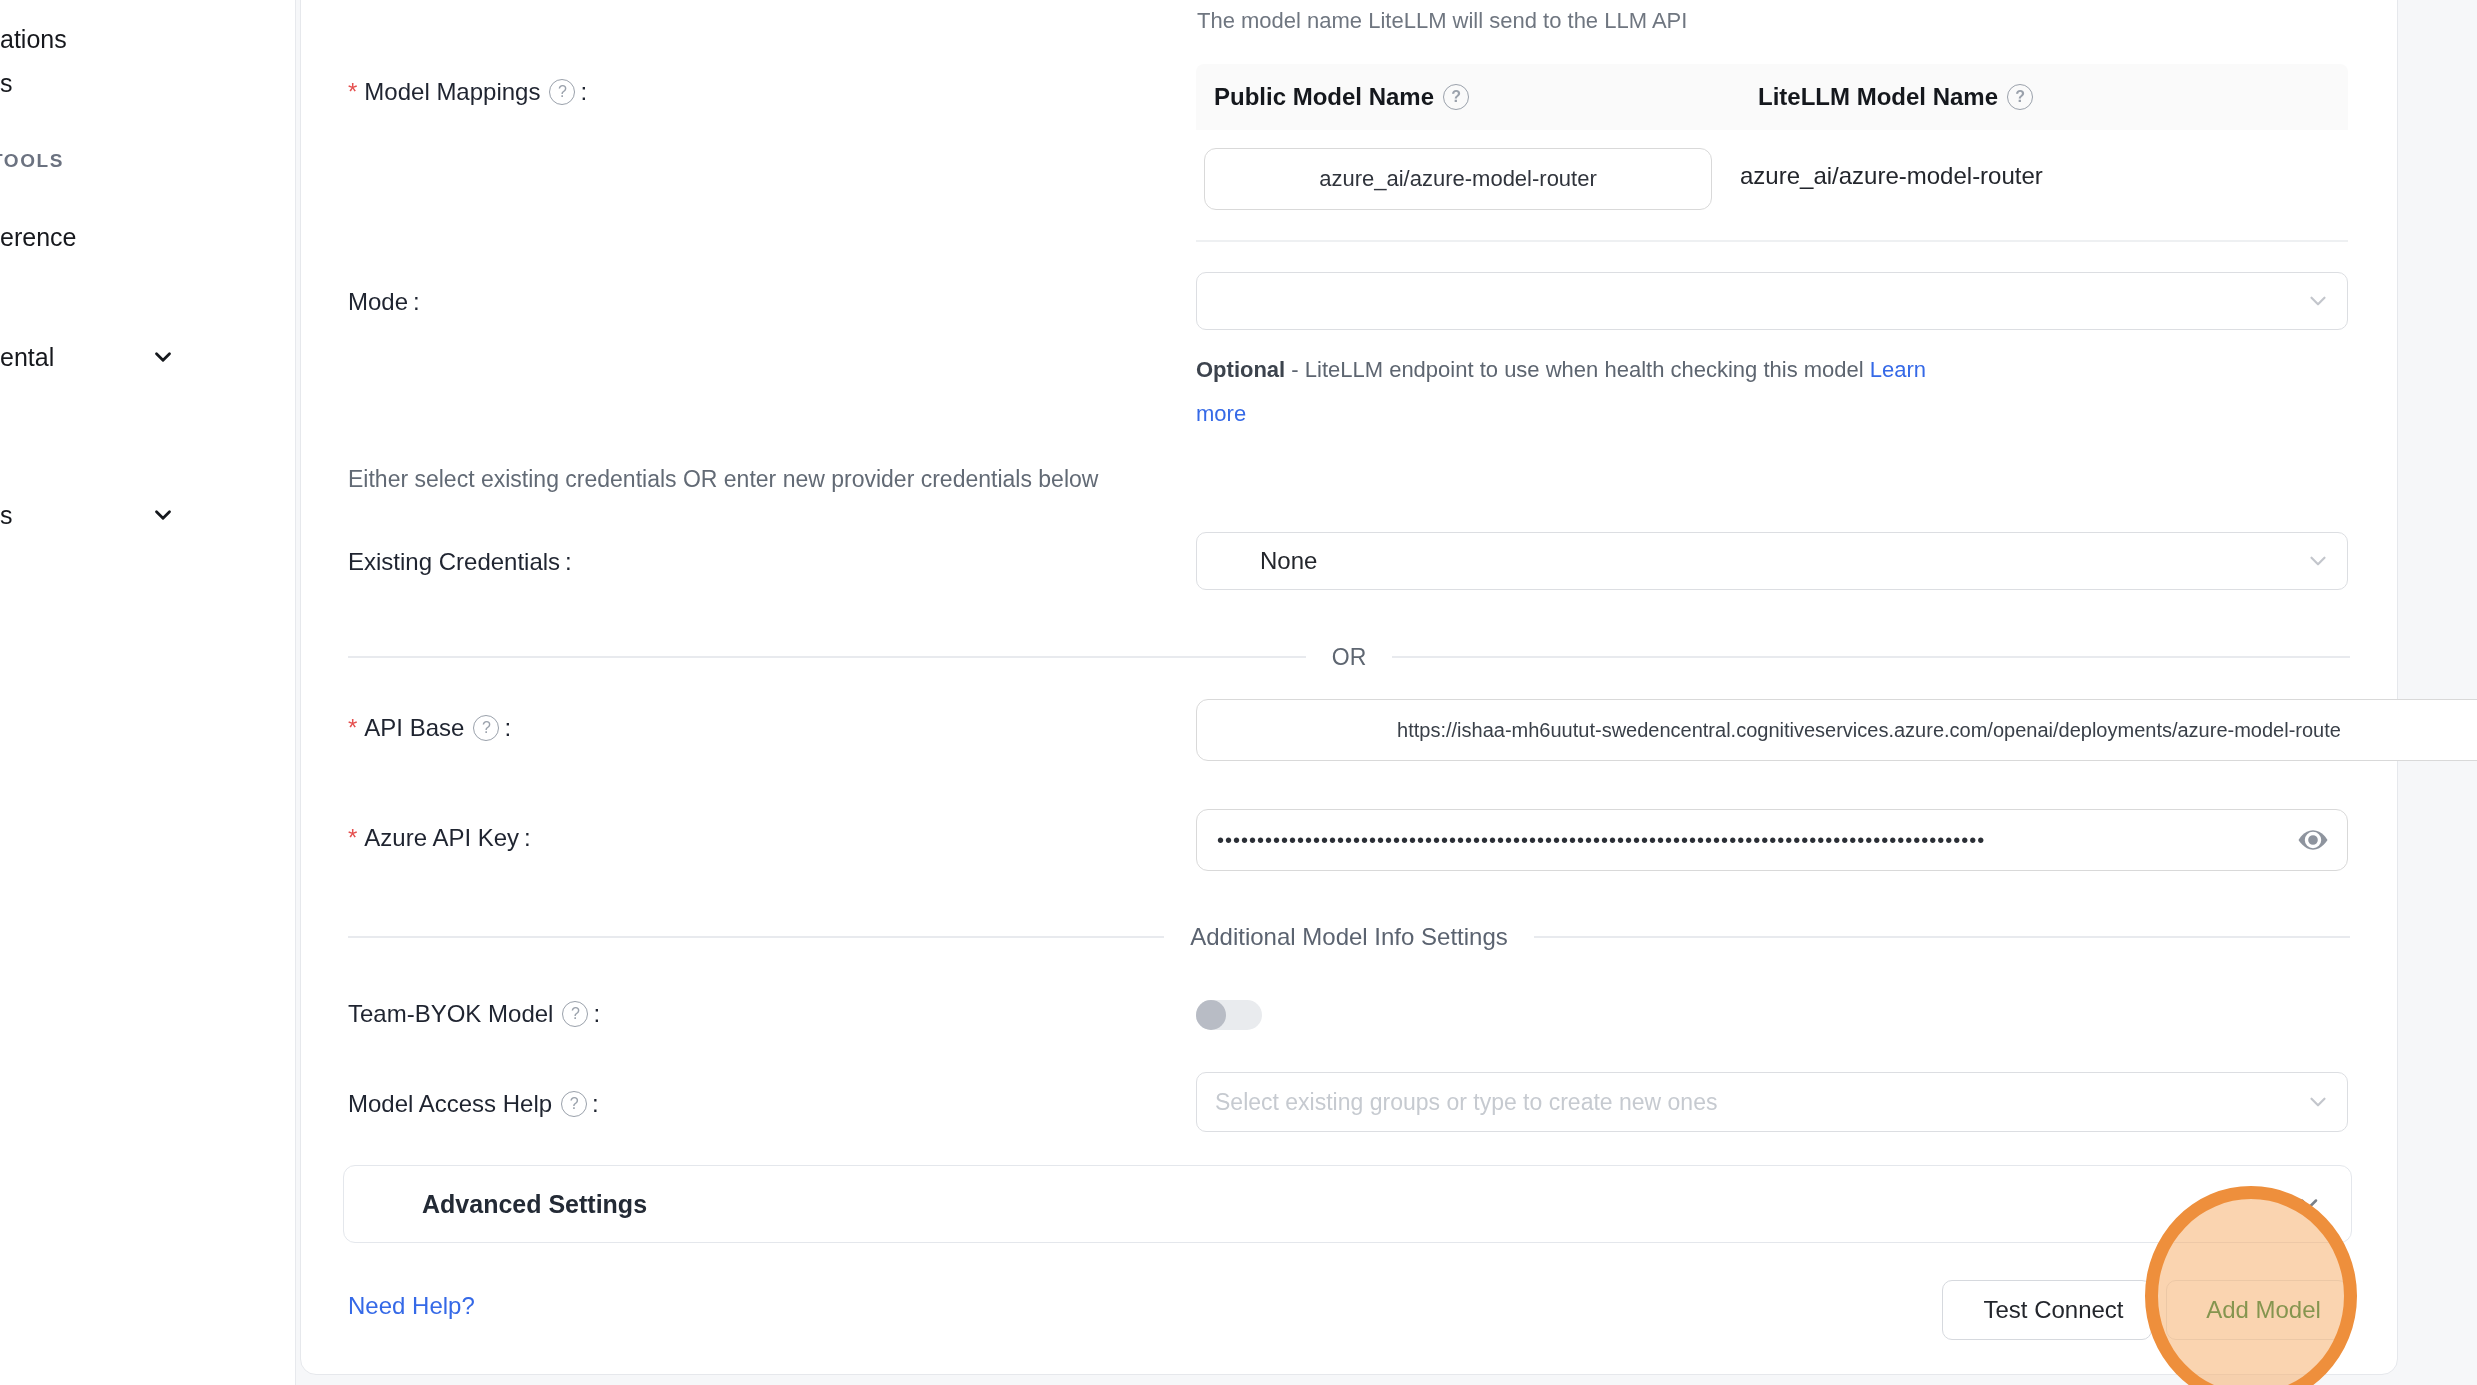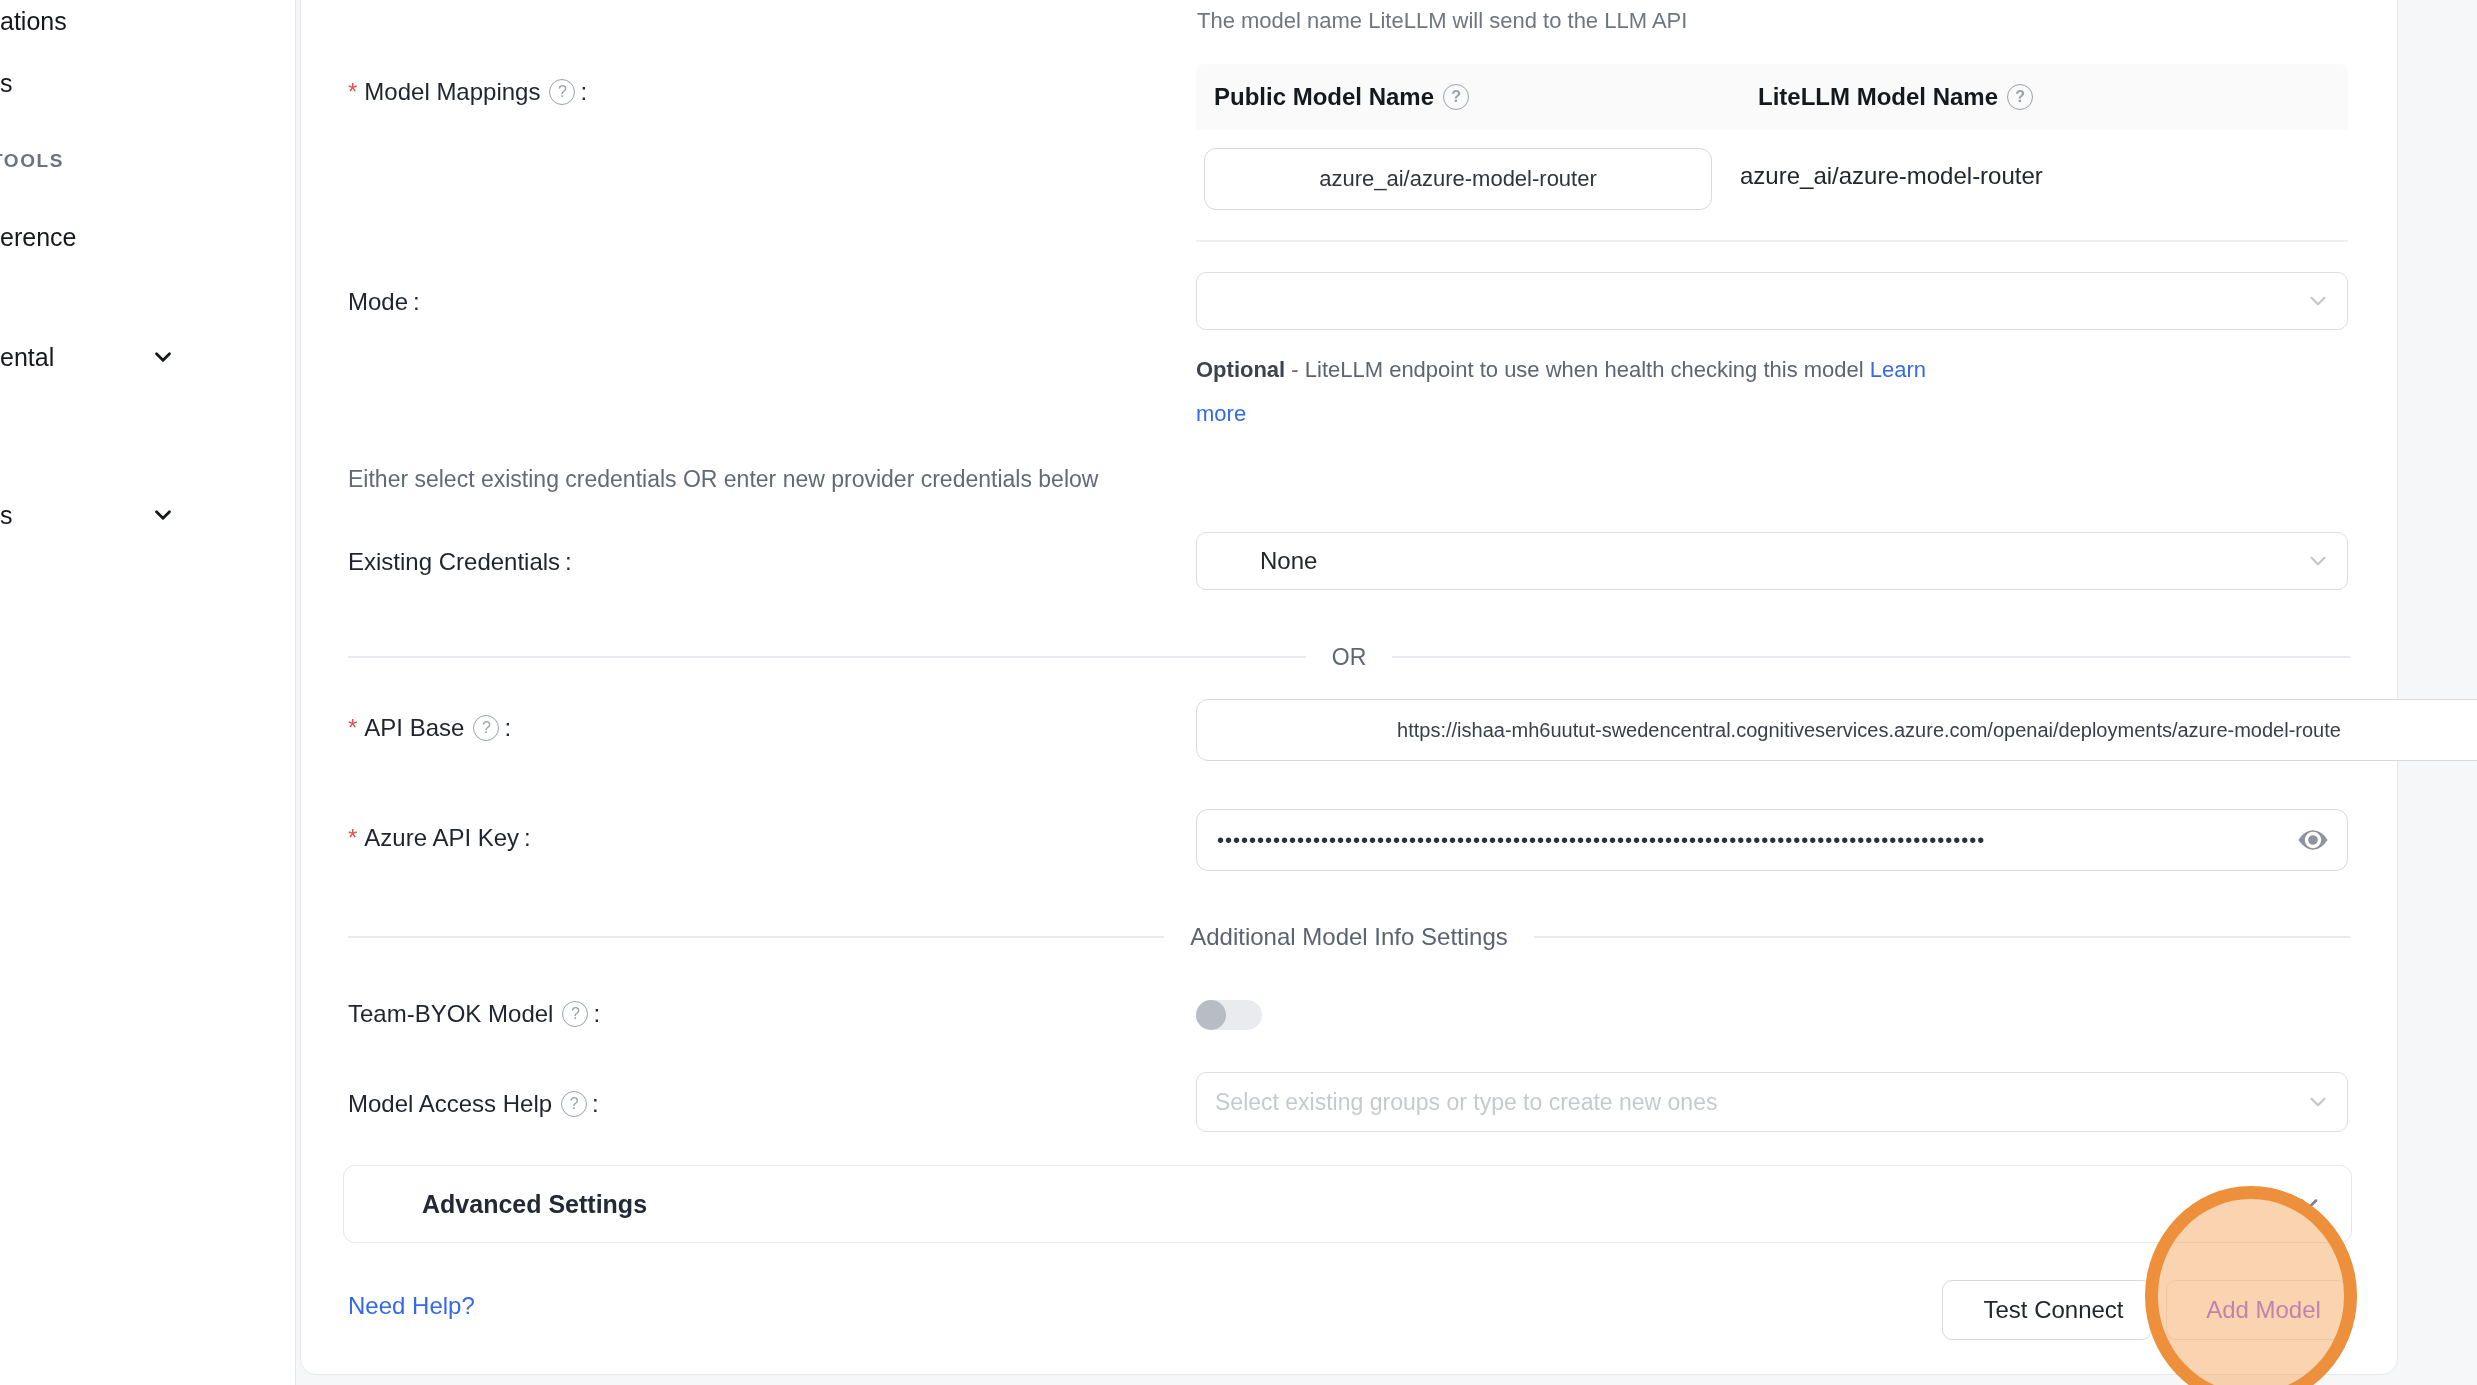--- a/index.html
+++ b/index.html
@@ -85,35 +85,35 @@
   .adv { position:absolute; left:343px; top:1165px; width:2009px; height:78px;
          background:#fff; border:1.5px solid #e4e7ec; border-radius:12px;
          display:flex; align-items:center; padding:0 28px 0 34px; cursor:pointer; }
   .adv-title { font-size:25px; font-weight:700; color:#232a35; flex:1;margin-left:44px; }
 
   
   .btn { position:absolute; top:1280px; height:60px; border-radius:10px;
          background:#fff; font-family:inherit; font-size:24px; cursor:pointer;
          display:flex; align-items:center; justify-content:center;padding-left:13px; }
   .btn-test { left:1942px; width:210px; border:1.5px solid #d6d9de; color:#23262c; }
-  .btn-add  { left:2166px; width:182px; border:1.5px solid #e3e6ea; color:#8b5cf6; }
+  .btn-add  { left:2166px; width:182px; border:1.5px solid #e3e6ea; color:#15803d; }
 
   .need-help { position:absolute; left:348px; top:1292px; font-size:24px;
                color:#3569e7; cursor:pointer; }
 
   
   .click-ring { position:absolute; left:2145px; top:1186px; width:212px; height:220px;
                 border:13px solid #ee8f3c; border-radius:50%;
                 background:rgba(246,170,98,0.5); z-index:50; pointer-events:none; }
 </style>
 </head>
 <body>
 
 <aside class="sidebar">
-  <div class="sb-item" style="top:4px">
+  <div class="sb-item" style="top:22px">
     <span>ations</span>
   </div>
   <div class="sb-item" style="top:66px">
     <span>s</span>
   </div>
   <div class="sb-section" style="top:150px">TOOLS</div>
   <div class="sb-item" style="top:220px">
     <span>erence</span>
   </div>
   <div class="sb-item" style="top:340px; width:200px">

